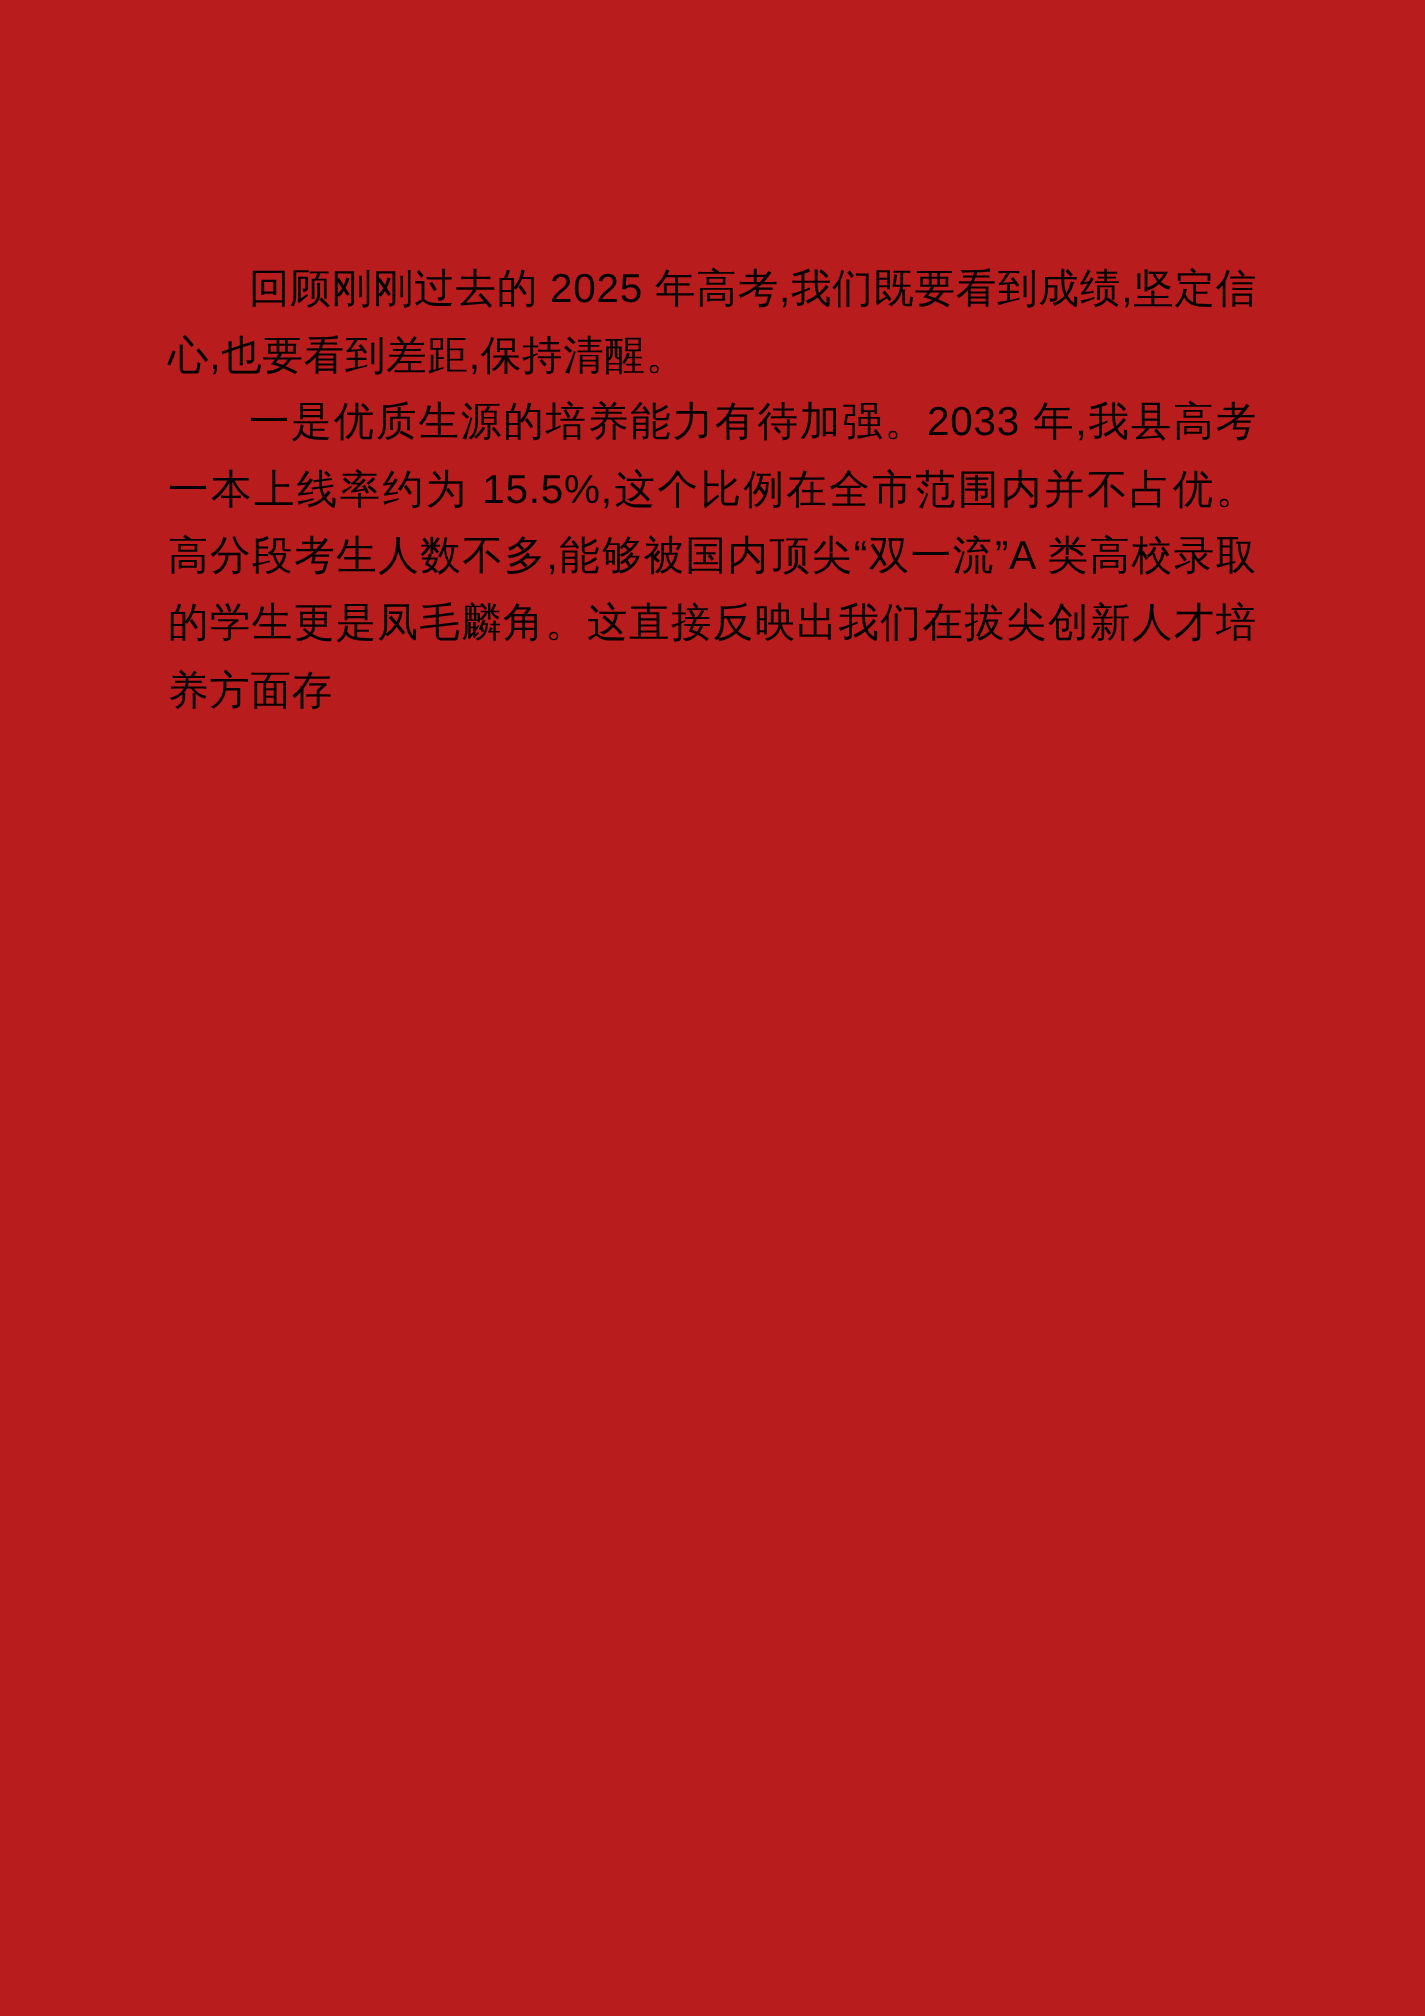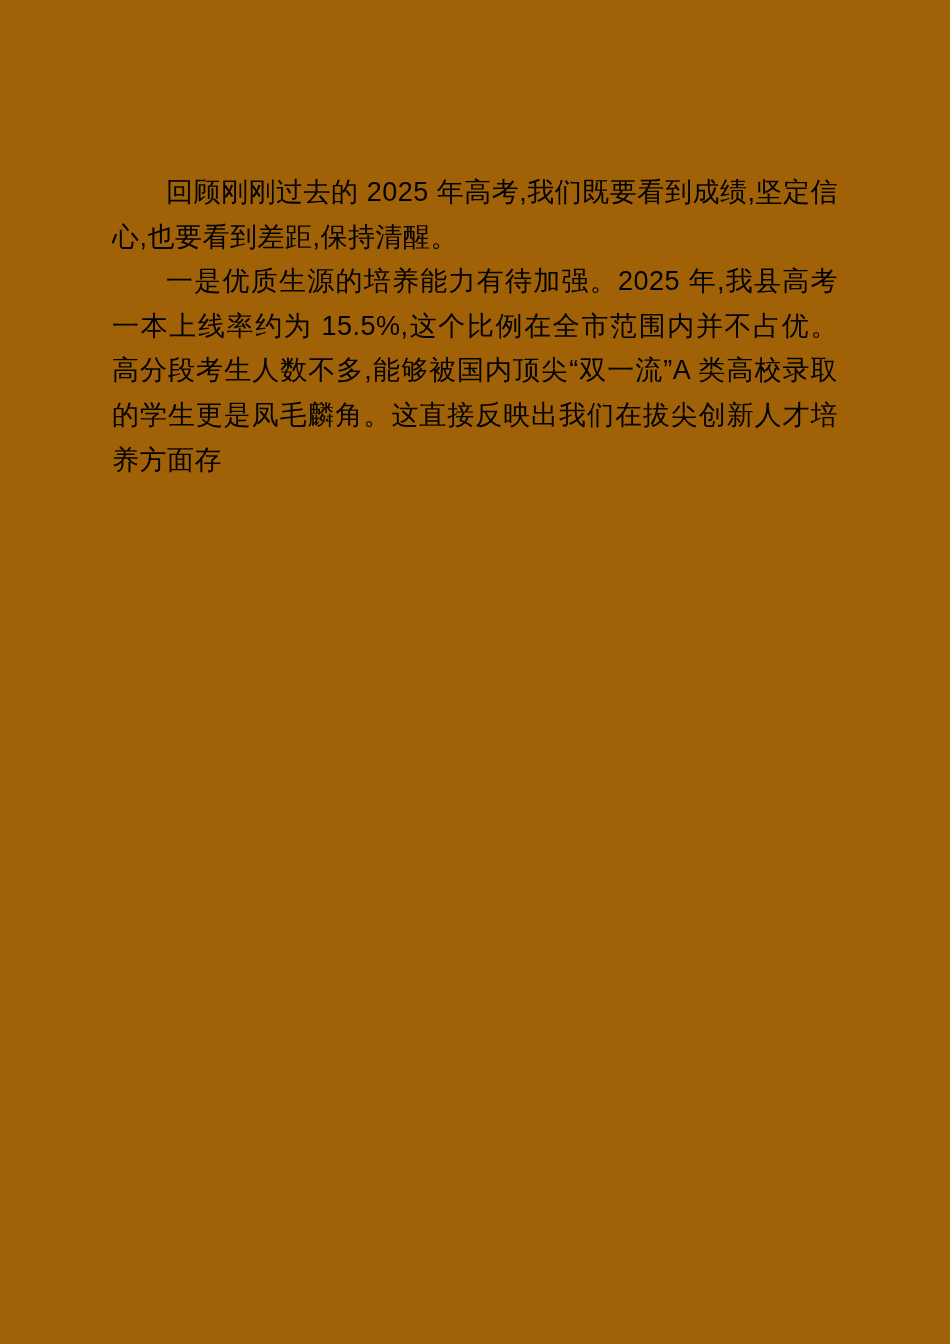--- a/index.html
+++ b/index.html
@@ -5,21 +5,21 @@
   html, body {
     margin: 0;
     padding: 0;
     background: #ffffff;
   }
   .page {
     position: relative;
     width: 950px;
     height: 1344px;
     margin: 0 auto;
-    background: #a16207;
+    background: #b91c1c;
     box-sizing: border-box;
     padding: 170px 112px 0 112px;
     overflow: hidden;
     font-family: "Liberation Sans", "DejaVu Sans", sans-serif;
     color: #000000;
   }
   .para {
     margin: 0;
     font-size: 27px;
     line-height: 44.6px;
@@ -28,14 +28,14 @@
     letter-spacing: 0.5px;
     word-break: break-all;
     color: #000000;
   }
 </style>
 </head>
 <body>
 
 <div class="page">
   <p class="para">回顾刚刚过去的 2025 年高考,我们既要看到成绩,坚定信心,也要看到差距,保持清醒。</p>
-  <p class="para">一是优质生源的培养能力有待加强。2025 年,我县高考一本上线率约为 15.5%,这个比例在全市范围内并不占优。高分段考生人数不多,能够被国内顶尖“双一流”A 类高校录取的学生更是凤毛麟角。这直接反映出我们在拔尖创新人才培养方面存</p>
+  <p class="para">一是优质生源的培养能力有待加强。2033 年,我县高考一本上线率约为 15.5%,这个比例在全市范围内并不占优。高分段考生人数不多,能够被国内顶尖“双一流”A 类高校录取的学生更是凤毛麟角。这直接反映出我们在拔尖创新人才培养方面存</p>
 </div>
 
 </body></html>

